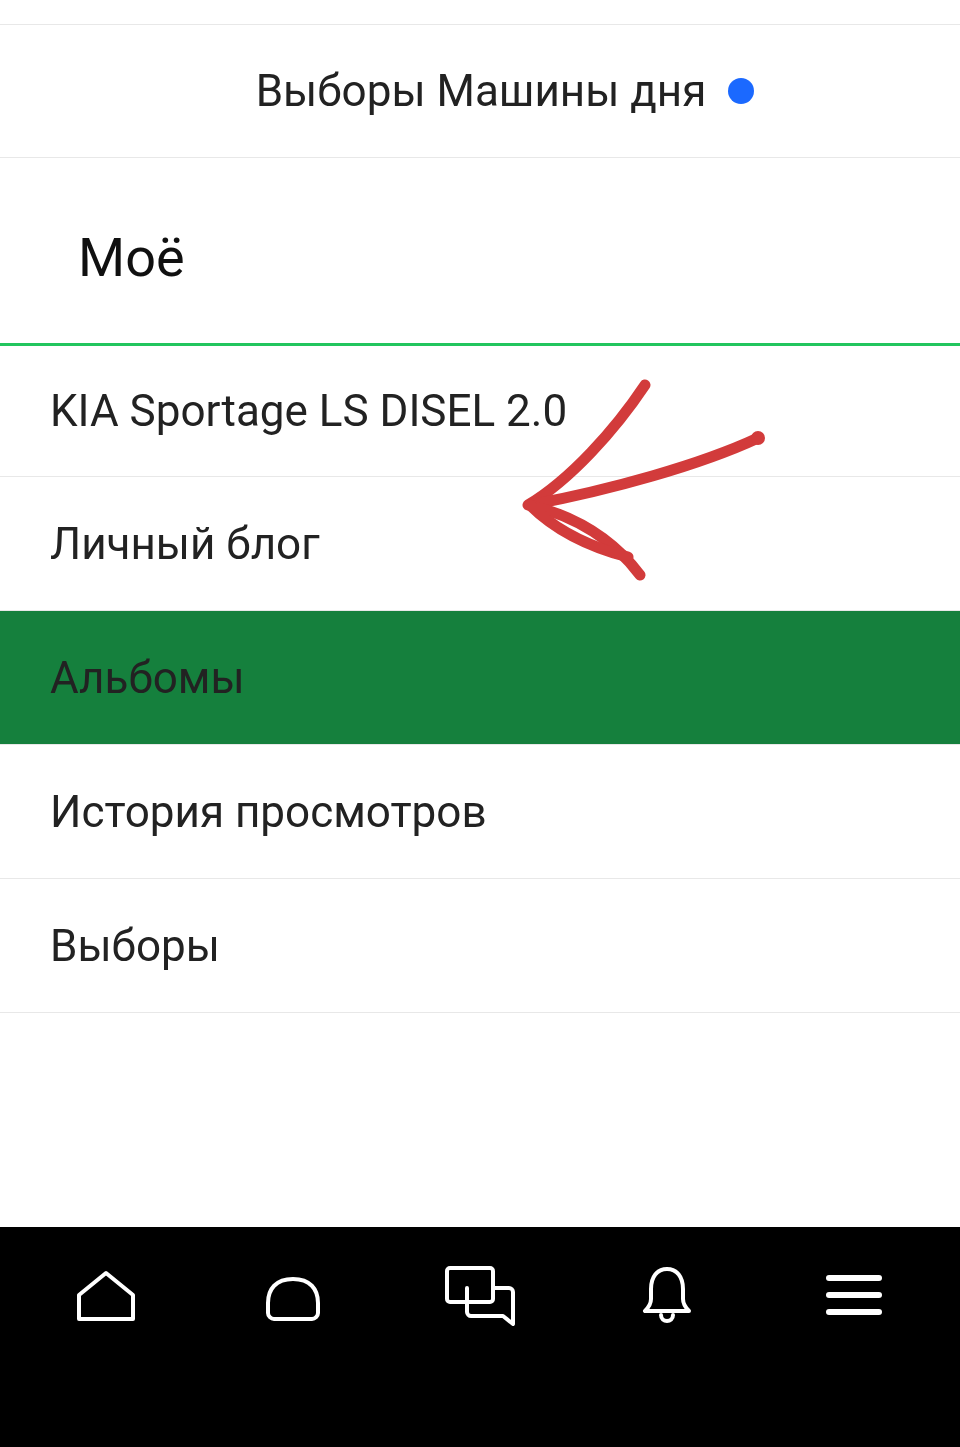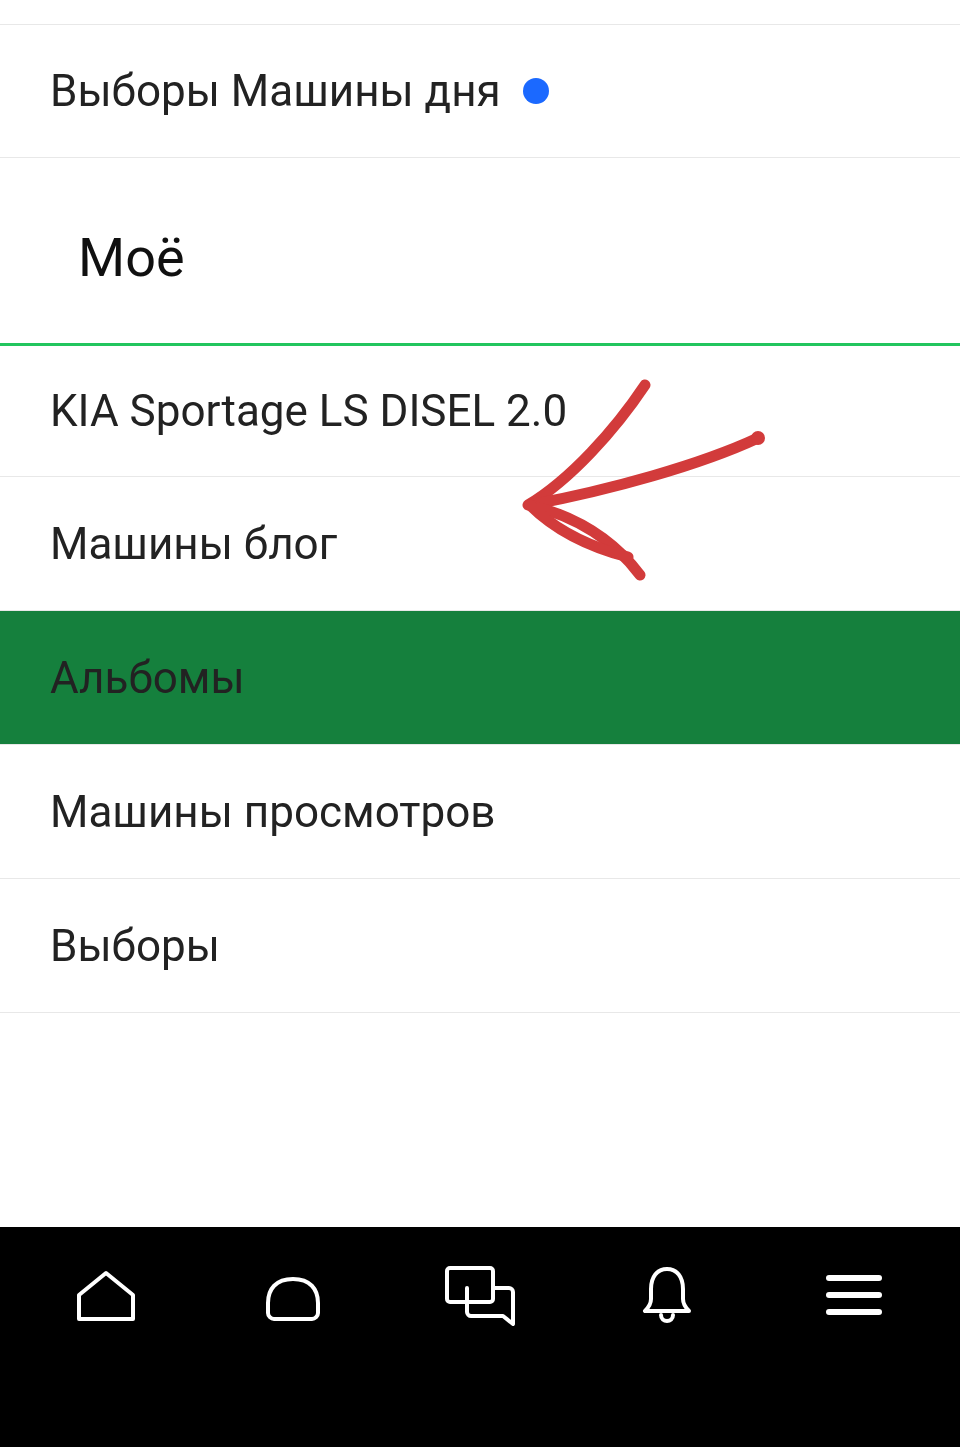--- a/index.html
+++ b/index.html
@@ -1,20 +1,20 @@
 <!DOCTYPE html>
 <html><head>
   <meta charset="utf-8">
   <style>
     * { margin: 0; padding: 0; box-sizing: border-box; }
     html, body { width: 960px; height: 1447px; overflow: hidden; font-family: -apple-system, BlinkMacSystemFont, "Segoe UI", Roboto, Arial, sans-serif; background: #ffffff; }
     .viewport { position: relative; width: 960px; height: 1447px; background: #ffffff; }
     .content { position: absolute; top: 0; left: 0; right: 0; bottom: 120px; background: #ffffff; }
     .row { display: flex; align-items: center; padding-left: 50px; height: 134px; border-bottom: 1px solid #e8e8e8; font-size: 44px; color: #222; }
-    .row.top { border-top: 1px solid #e8e8e8; margin-top: 24px; }
+    .row.top { border-top: 1px solid #e8e8e8; margin-top: 24px; justify-content: center; }
     .row.selected { background: #15803d; }
     .section-header { padding-left: 78px; padding-top: 68px; padding-bottom: 54px; font-size: 54px; font-weight: 400; color: #101010; }
     .dot { width: 26px; height: 26px; border-radius: 50%; background: #1b69ff; margin-left: 22px; display: inline-block; }
     .bottombar { position: absolute; left: 0; right: 0; bottom: 0; height: 220px; background: #000000; display: flex; align-items: flex-start; justify-content: space-between; padding: 28px 58px 0 58px; }
     .bottombar .slot { width: 96px; height: 80px; display: flex; align-items: center; justify-content: center; }
     .icon svg { display: block; }
     .annotation { position: absolute; left: 500px; top: 375px; width: 280px; height: 220px; pointer-events: none; }
   </style>
 </head>
 <body>
@@ -26,27 +26,27 @@
       <span>Выборы Машины дня</span>
       <span class="dot"></span>
     </div>
 
     <div class="section-header">Моё</div>
 
     <div class="row" style="border-top:3px solid #22c55e;">
       <span>KIA Sportage LS DISEL 2.0</span>
     </div>
     <div class="row">
-      <span>Машины блог</span>
+      <span>Личный блог</span>
     </div>
     <div class="row selected">
       <span>Альбомы</span>
     </div>
     <div class="row">
-      <span>Машины просмотров</span>
+      <span>История просмотров</span>
     </div>
     <div class="row">
       <span>Выборы</span>
     </div>
 
     <div class="annotation icon">
       <svg width="280" height="220" viewBox="0 0 280 220">
         <g fill="none" stroke="#d23b3b" stroke-width="11" stroke-linecap="round" stroke-linejoin="round">
           <path d="M145 10 C 115 55, 70 105, 28 130"></path>
           <path d="M258 63 C 200 90, 110 115, 30 130"></path>

